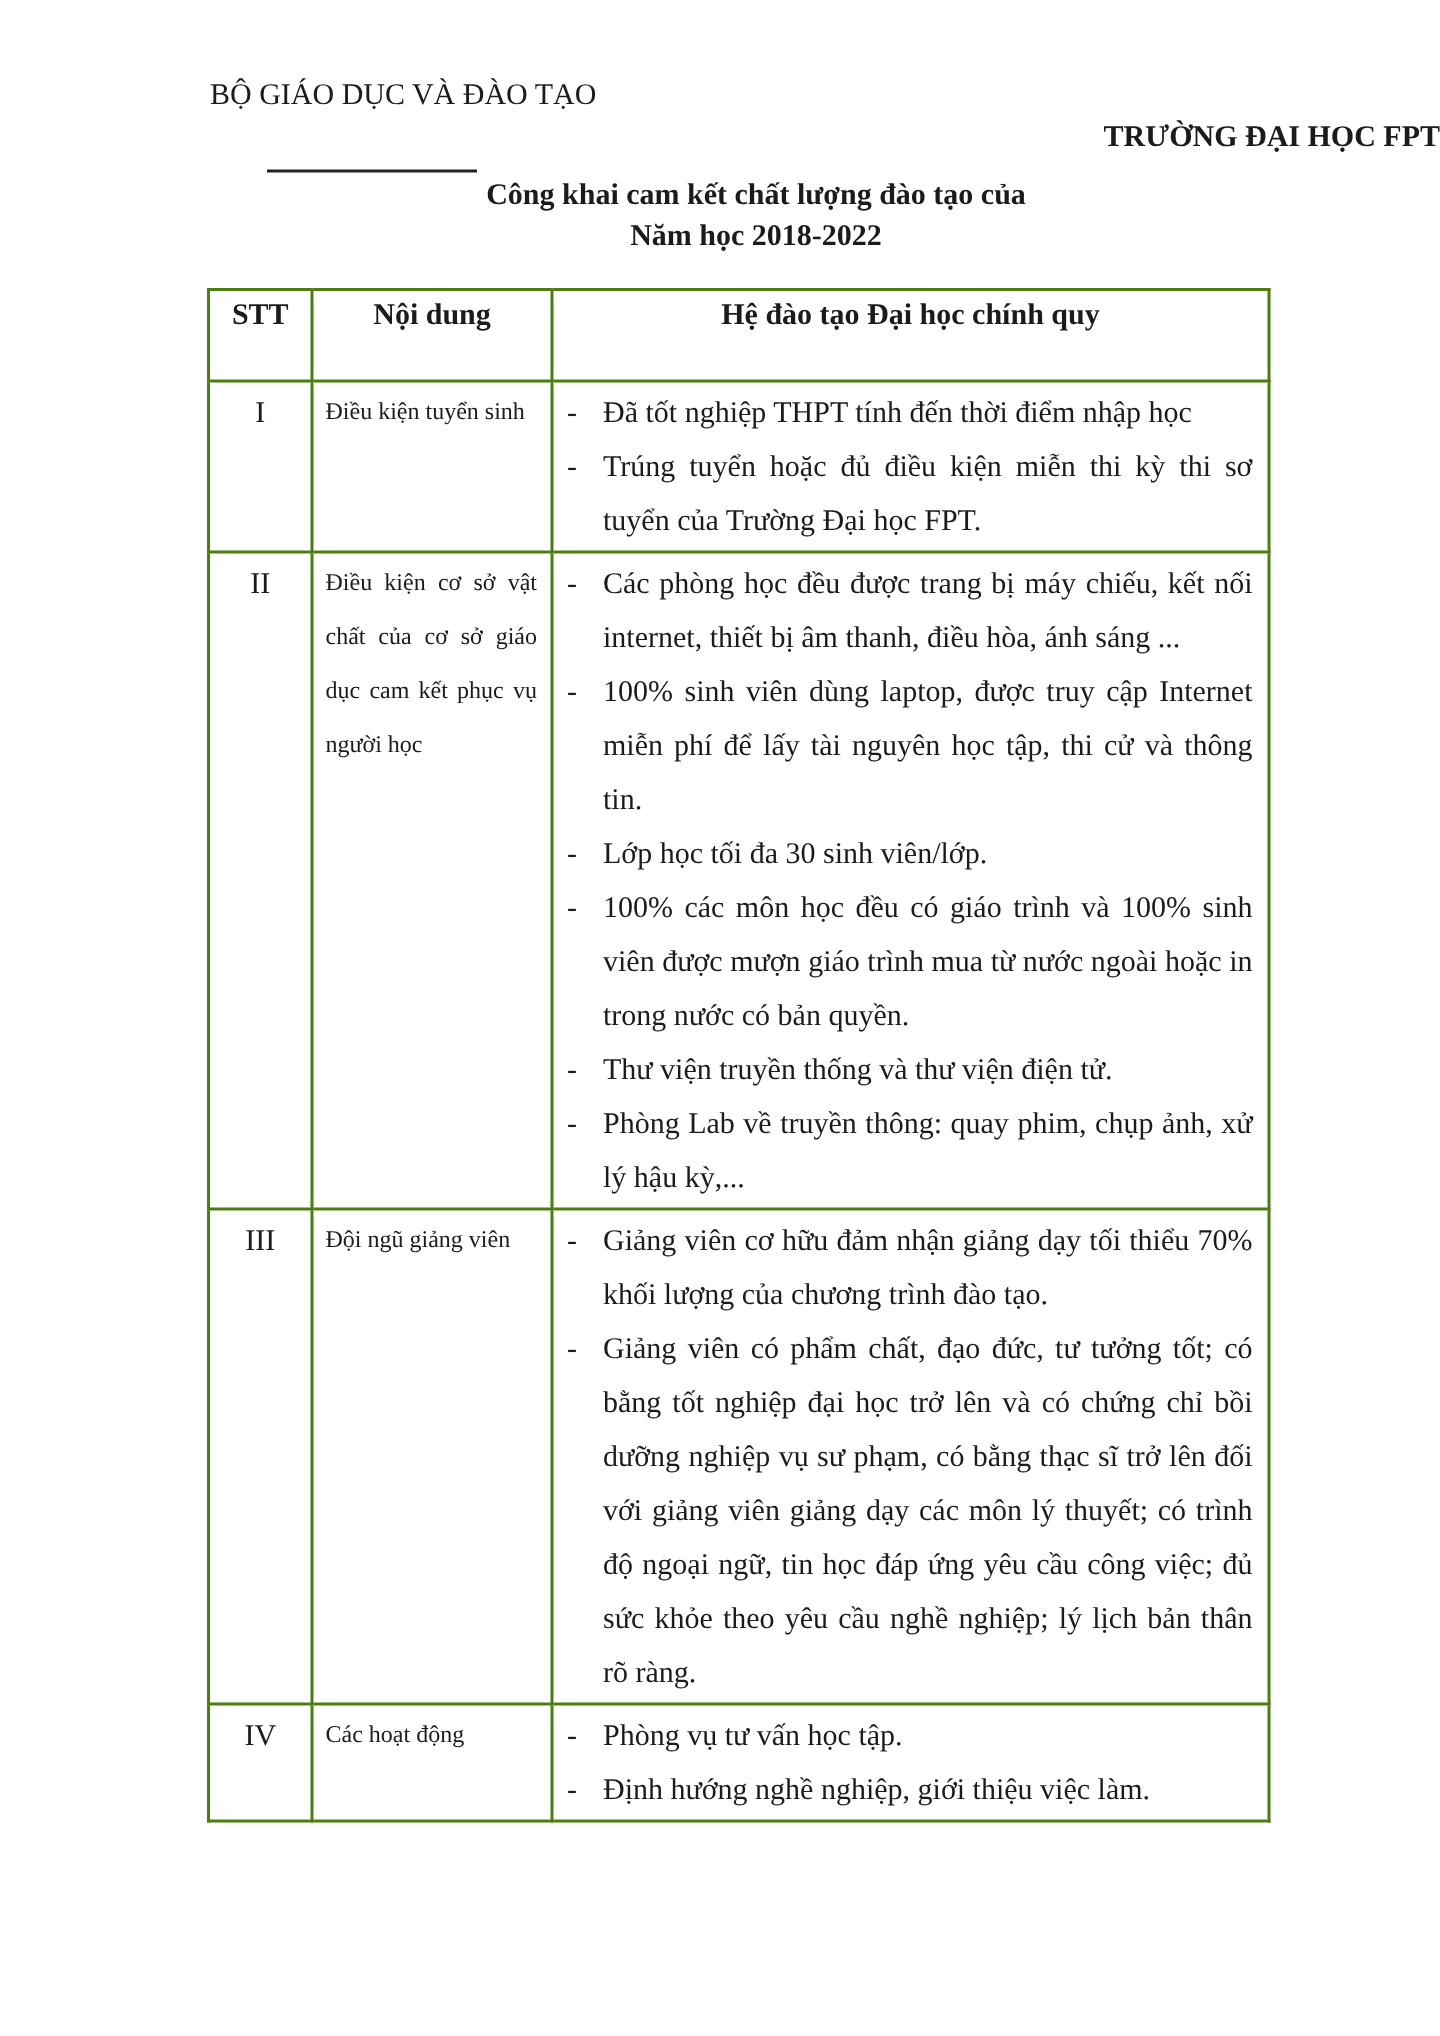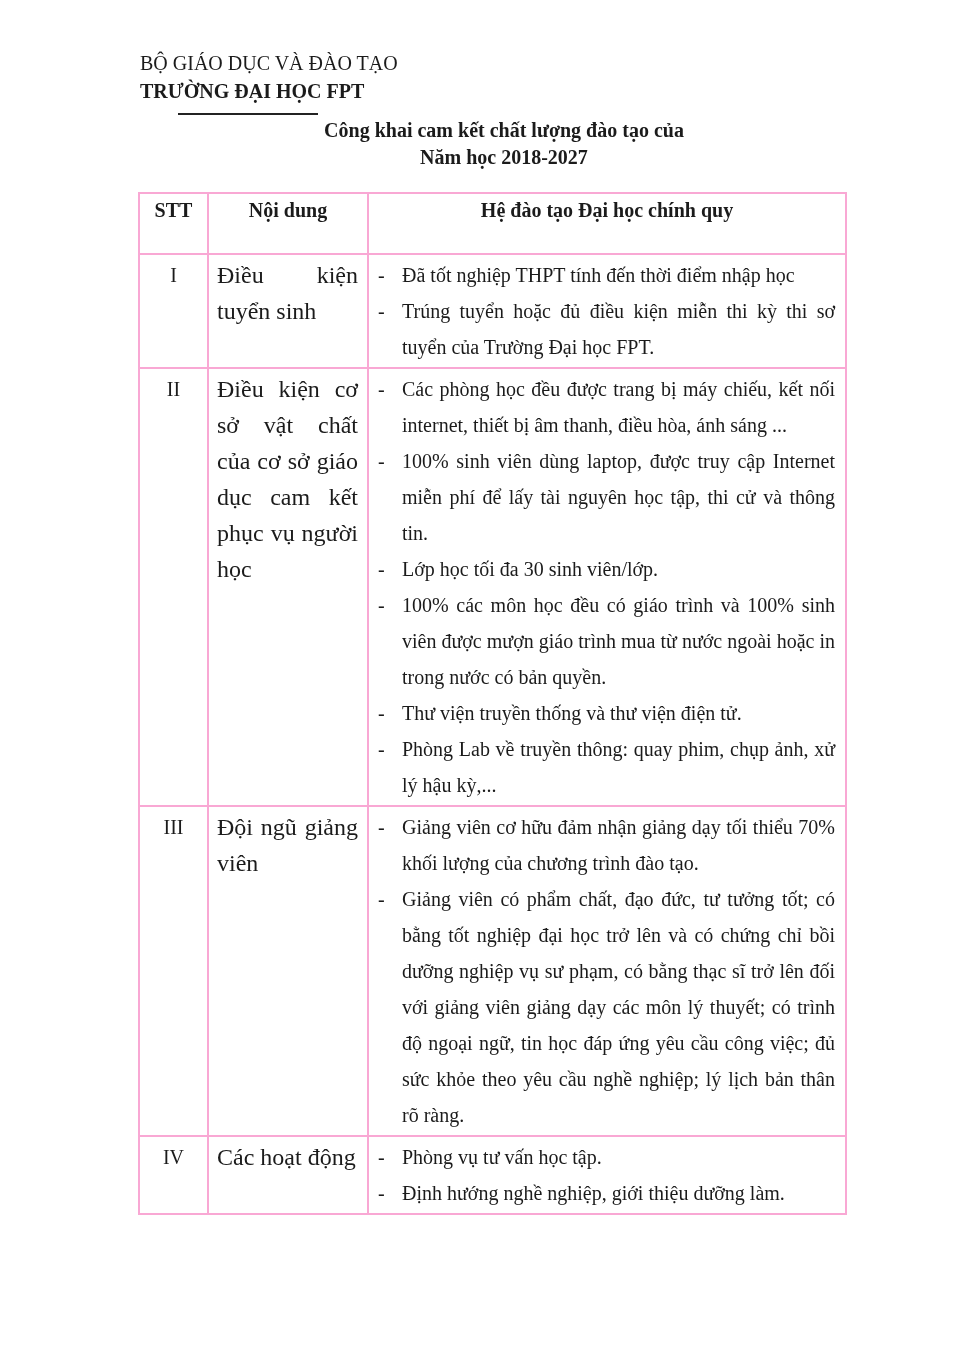--- a/index.html
+++ b/index.html
@@ -14,21 +14,21 @@
     font-family: "Liberation Serif", "DejaVu Serif", serif;
     color: #1b1b1b;
     -webkit-font-smoothing: antialiased;
   }
   .org-block {
     margin: 49px 0 0 140px;
     font-size: 20px;
     line-height: 28px;
     white-space: nowrap;
   }
-  .org-university { font-weight: 700; }
+  .org-university { font-weight: 700; text-align: right; }
   .org-underline {
     width: 140px;
     height: 0;
     border-top: 2px solid #232323;
     margin: 8px 0 0 38px;
   }
   .title-block {
     width: 732px;
     margin: 2px 0 0 138px;
     text-align: center;
@@ -46,41 +46,41 @@
     margin-top: 13px;
     letter-spacing: 0.2px;
   }
   table.doc-table {
     table-layout: fixed;
     border-collapse: collapse;
     width: 707px;
     margin: 21px 0 0 138px;
   }
   .doc-table th, .doc-table td {
-    border: 2px solid #f9a8d4;
+    border: 2px solid #4d7c0f;
     vertical-align: top;
     padding: 0;
   }
   .doc-table th {
     font-size: 20px;
     font-weight: 700;
     height: 54px;
     padding-top: 5px;
     text-align: center;
   }
   td.c-stt {
     text-align: center;
     font-size: 20px;
     line-height: 36px;
     padding-top: 2px;
   }
   td.c-content .cell-label {
     margin: 0;
     padding: 2px 9px 0 8px;
-    font-size: 24px;
+    font-size: 16px;
     line-height: 36px;
     text-align: justify;
   }
   td.c-details .detail-list {
     list-style: none;
     margin: 0;
     padding: 2px 10px 2px 8px;
   }
   td.c-details li {
     position: relative;
@@ -101,21 +101,21 @@
 <div class="page">
 
   <div class="org-block">
     <div class="org-ministry">BỘ GIÁO DỤC VÀ ĐÀO TẠO</div>
     <div class="org-university">TRƯỜNG ĐẠI HỌC FPT</div>
     <div class="org-underline"></div>
   </div>
 
   <div class="title-block">
     <div class="doc-subtitle">Công khai cam kết chất lượng đào tạo của</div>
-    <div class="doc-year">Năm học 2018-2027</div>
+    <div class="doc-year">Năm học 2018-2022</div>
   </div>
 
   <table class="doc-table">
     <colgroup>
       <col style="width:69px">
       <col style="width:160px">
       <col style="width:478px">
     </colgroup>
     <thead>
       <tr>
@@ -169,20 +169,20 @@
   </tr>
 
   <tr>
     <td class="c-stt">IV</td>
     <td class="c-content">
       <p class="cell-label">Các hoạt động</p>
     </td>
     <td class="c-details">
       <ul class="detail-list">
               <li><span class="dash">-</span><span class="txt">Phòng vụ tư vấn học tập.</span></li>
-              <li><span class="dash">-</span><span class="txt">Định hướng nghề nghiệp, giới thiệu dưỡng làm.</span></li>
+              <li><span class="dash">-</span><span class="txt">Định hướng nghề nghiệp, giới thiệu việc làm.</span></li>
             </ul>
     </td>
   </tr>
 </tbody>
   </table>
 
 </div>
 
 </body></html>

